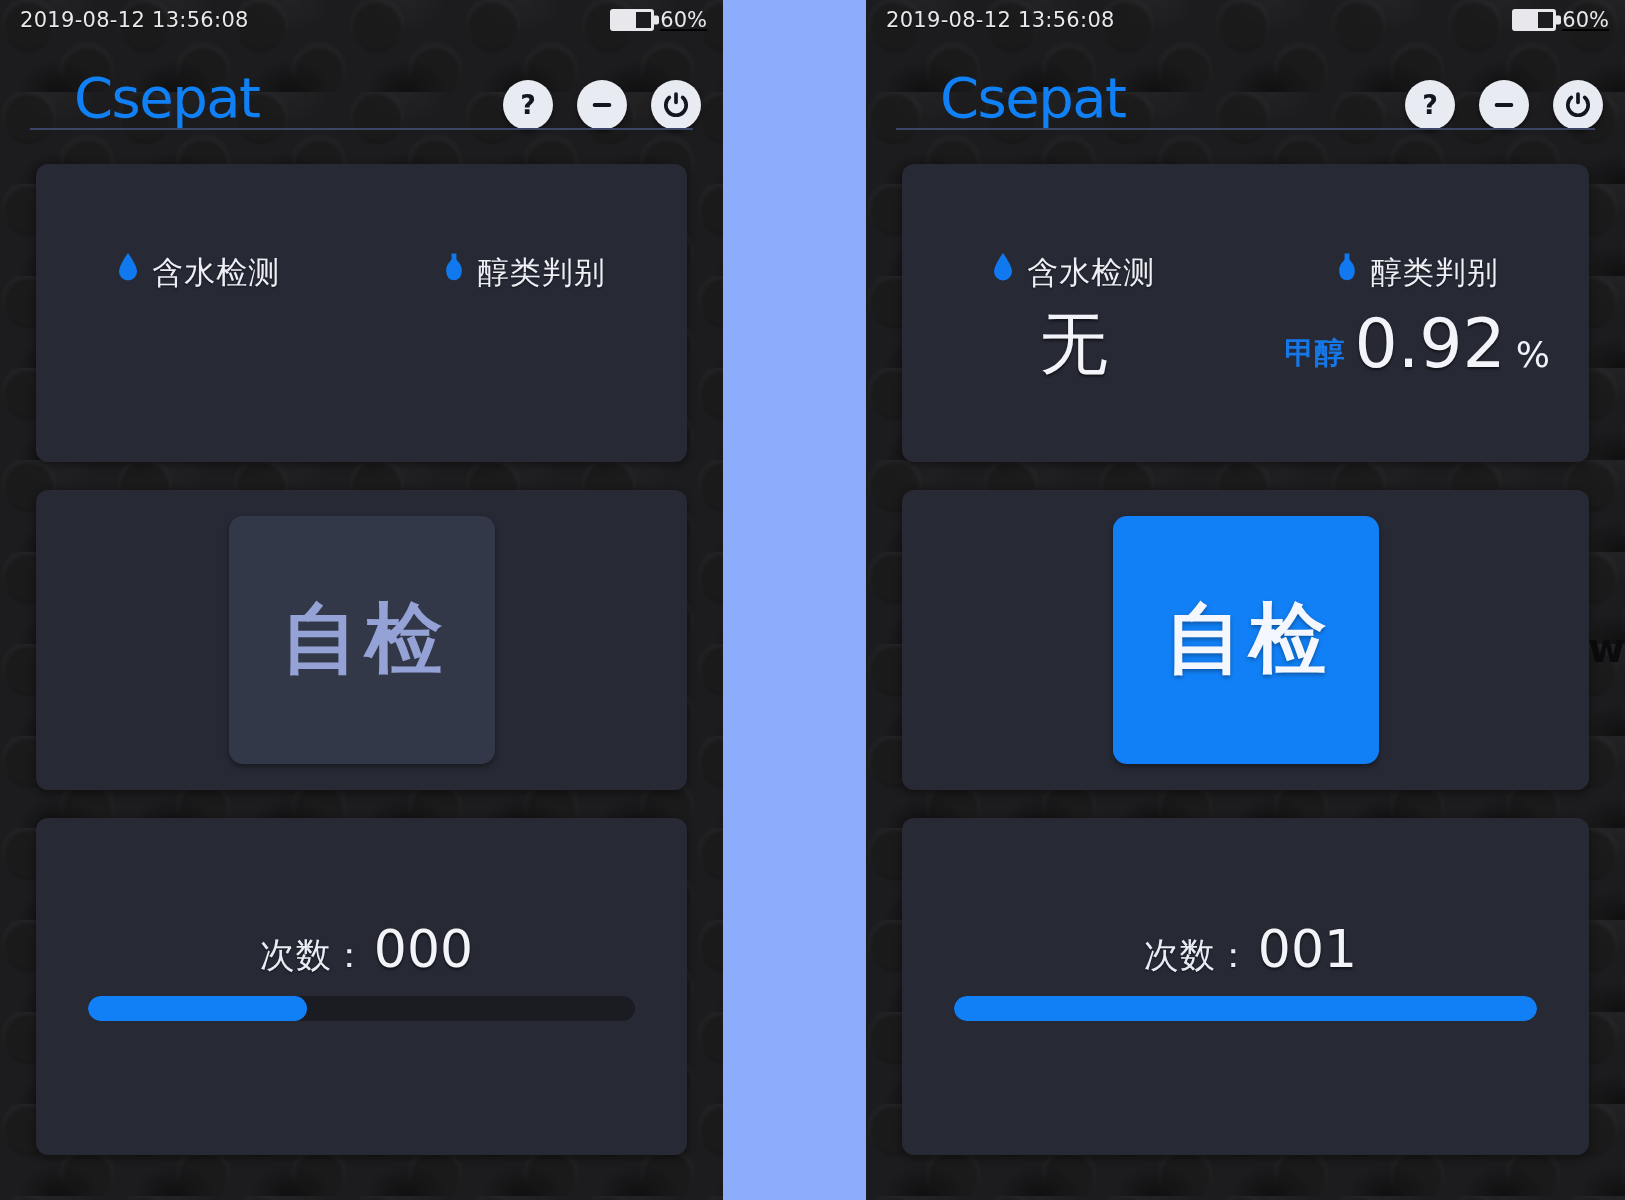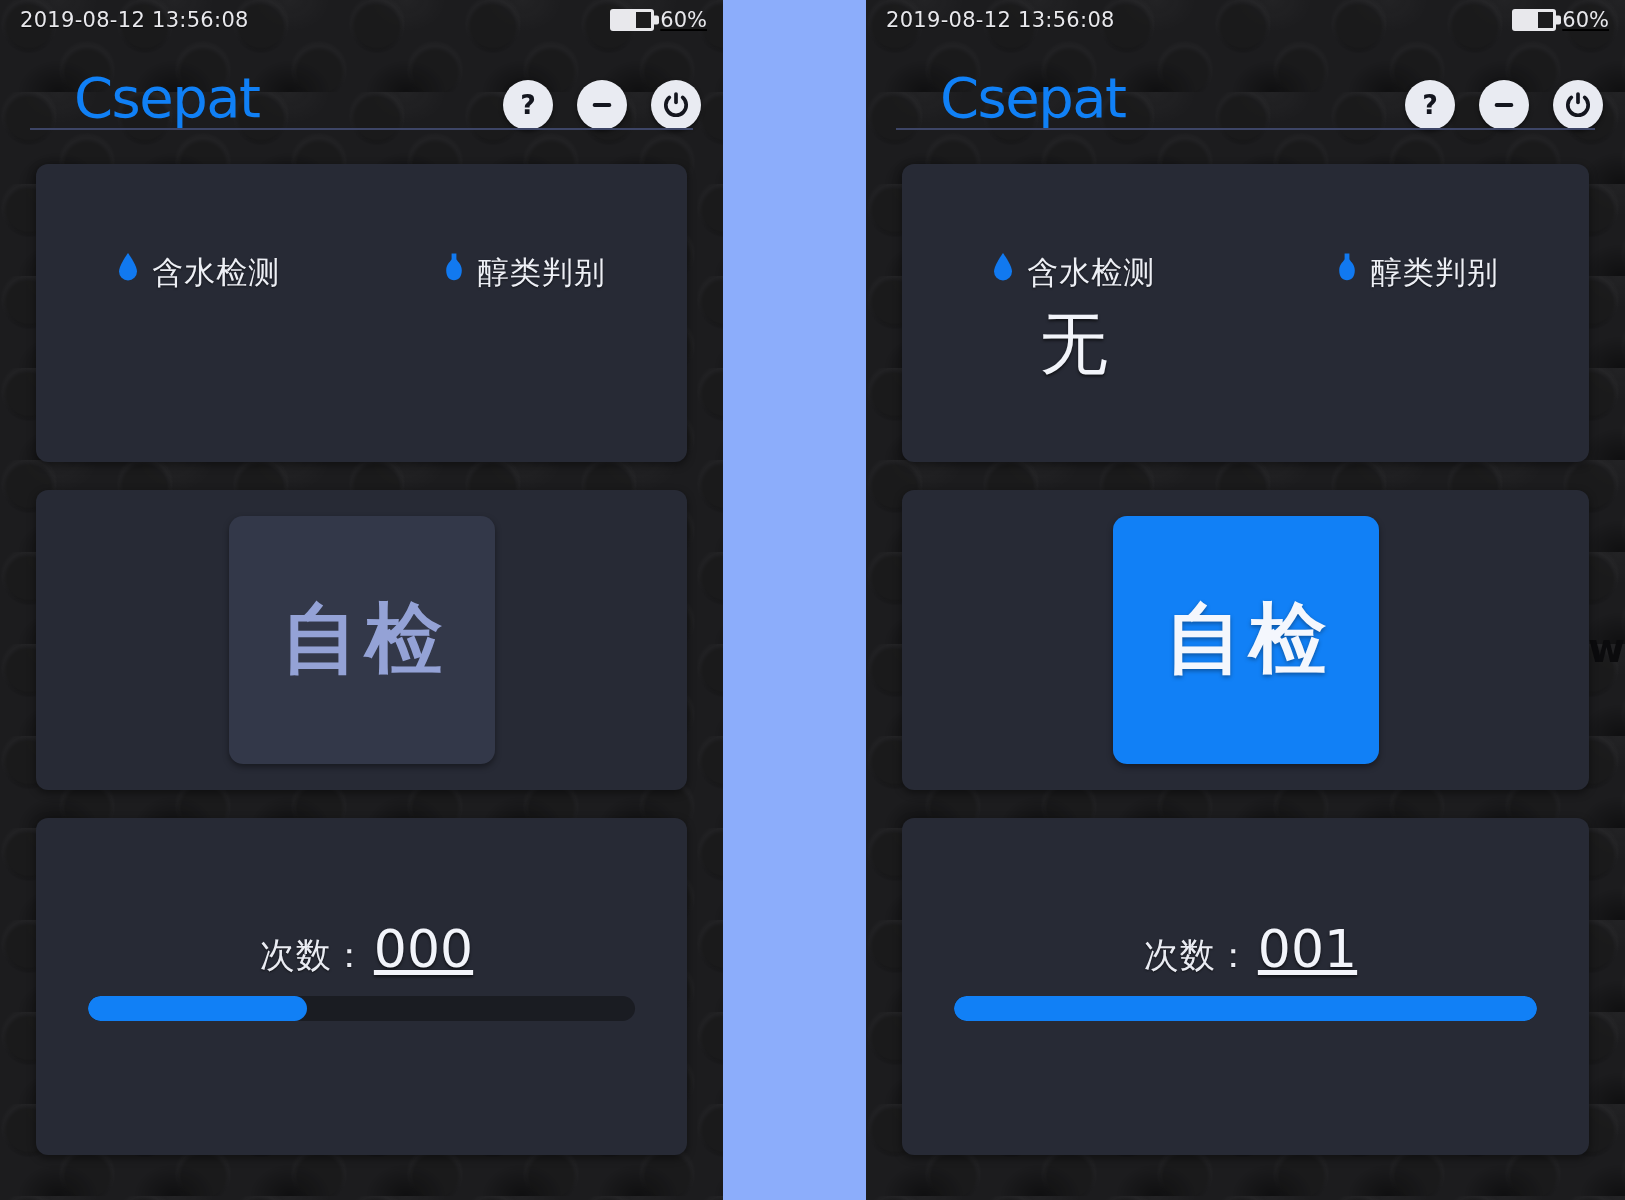--- a/index.html
+++ b/index.html
@@ -177,21 +177,20 @@
     display:flex; align-items:baseline; justify-content:center; gap:6px;
   }
   .counter-label{
     color:#EAECF3; font-size:35px; letter-spacing:1px;
     text-shadow:0 1px 2px rgba(0,0,0,.6);
   }
   .counter-value{
     color:#F2F4FA; font-size:52px; line-height:1;
     font-family:"DejaVu Sans","Liberation Sans",sans-serif;
     text-shadow:0 2px 3px rgba(0,0,0,.6);
-    text-decoration:underline;
   }
   .progress-track{
     position:absolute; left:52px; right:52px; top:178px;
     height:25px; border-radius:13px;
     background:#1A1C22;
     overflow:hidden;
     cursor:pointer;
   }
   .progress-fill{
     height:100%; border-radius:13px;
@@ -362,20 +361,25 @@
           <div class="result-col">
             <div class="result-head">
               <span class="ico">
                 <svg width="22" height="30" viewBox="0 0 22 30">
                   <path d="M8.6 1.5 h4.8 v5.2 c0 2.4 5.4 4.6 5.4 11.6 c0 6.6-3.2 9.9-7.8 9.9
                            s-7.8-3.3-7.8-9.9 c0-7 5.4-9.2 5.4-11.6 Z" fill="#1179F0"></path>
                 </svg>
               </span>
               <span class="result-label">醇类判别</span>
             </div>
+            <div class="result-value">
+              <span class="val-prefix">甲醇</span>
+              <span class="val-big">0.92</span>
+              <span class="val-unit">%</span>
+            </div>
           </div>
         </div>
       </div>
 
       <div class="card card-buttons">
         <div class="btn-row">
           <div class="action-btn primary" id="btn-1-0">自检</div>
         </div>
       </div>
 

